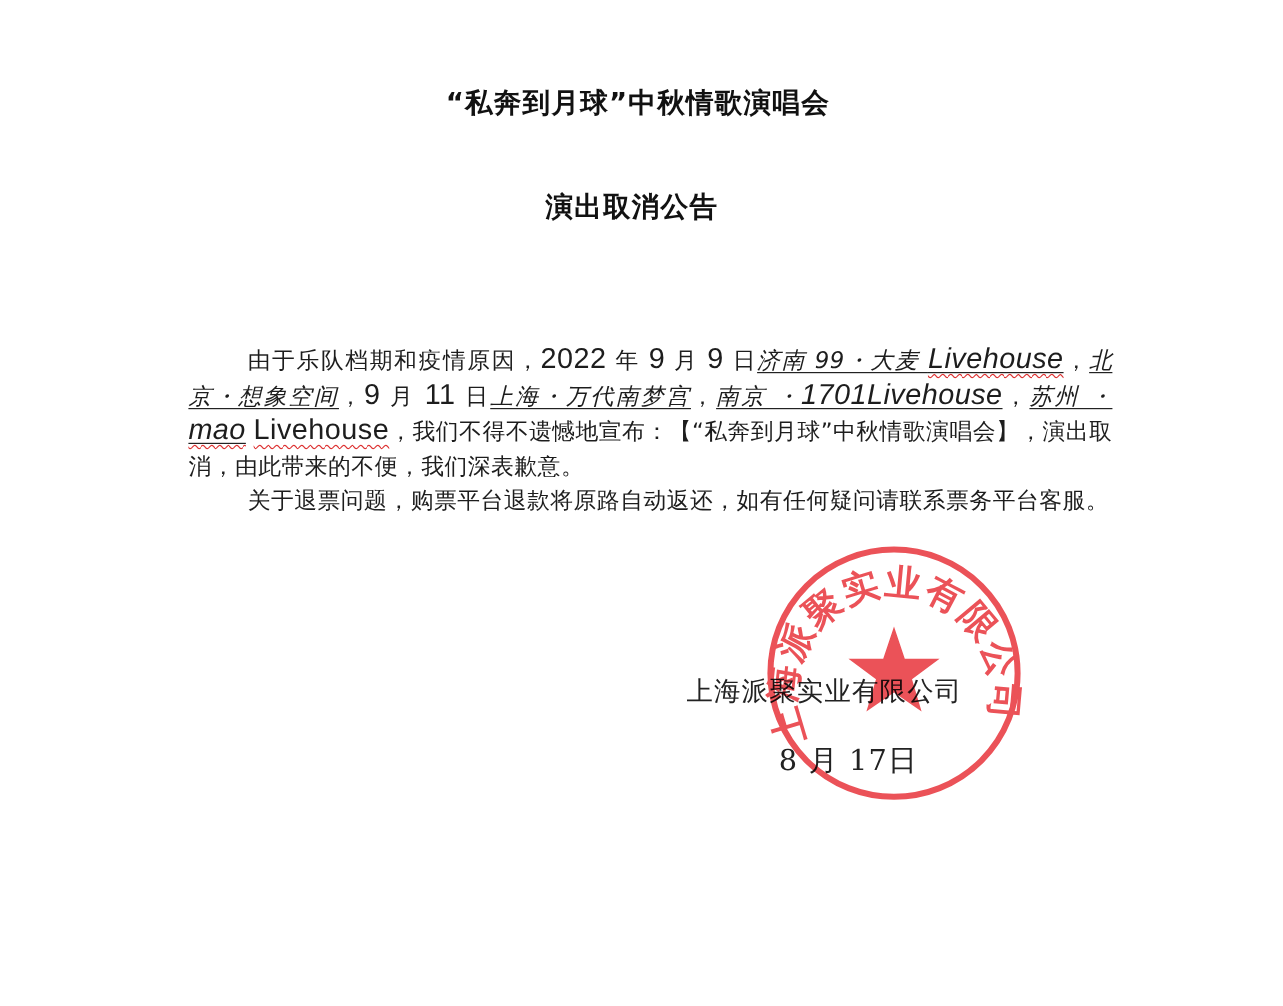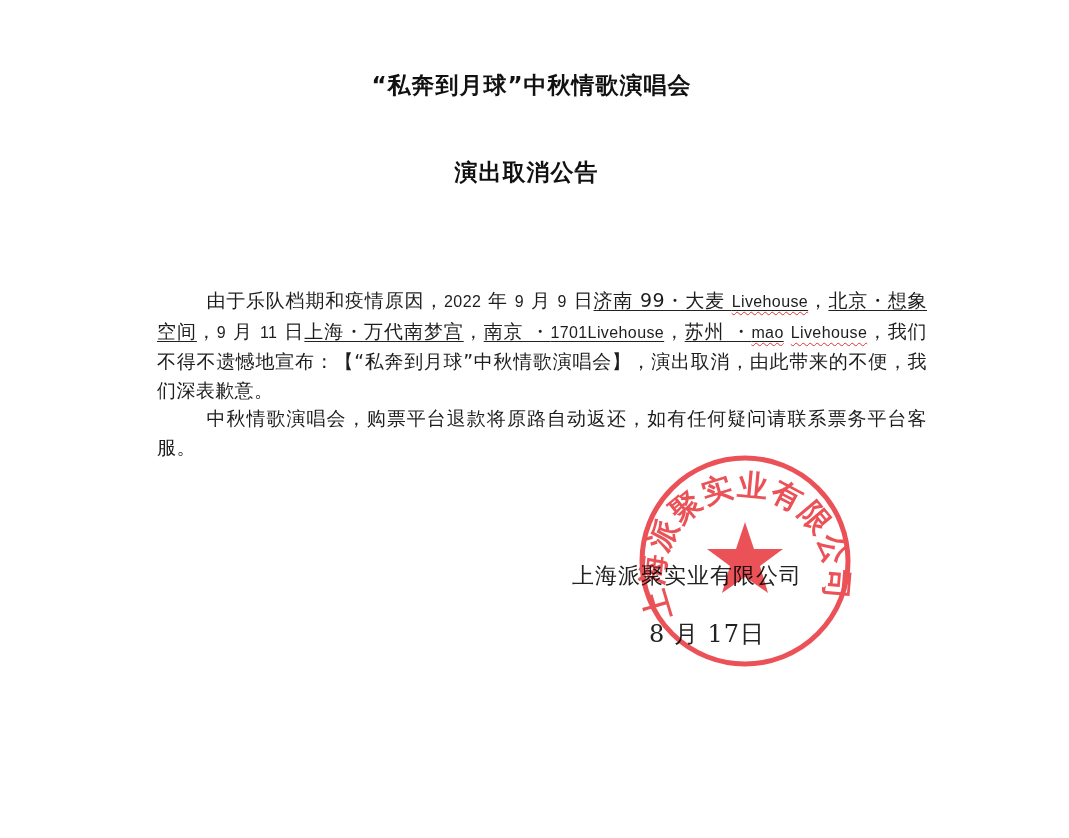--- a/index.html
+++ b/index.html
@@ -7,41 +7,41 @@
          font-family: "DejaVu Sans", "Liberation Sans", sans-serif; color: #1a1a1a; }
   .page { position: absolute; left: 0; top: 0; width: 893px; height: 838px; background: #fff; }
   .title { position: absolute; left: 0; width: 1069px; text-align: center; font-weight: bold;
            font-size: 23px; letter-spacing: 1px; color: #111; }
   .title.t1 { top: 70px; left: -3px; }
   .title.t2 { top: 157px; left: -8px; }
   .greeting { position: absolute; left: 157px; top: 229px; font-size: 19px; letter-spacing: 1px; }
   .body { position: absolute; left: 157px; top: 286px; width: 770px; font-size: 19px;
           line-height: 28.5px; text-align: justify; letter-spacing: 0.4px; color: #1d1d1d; }
   .body p { margin: 0; text-indent: 2.6em; }
-  .u { text-decoration: underline; text-decoration-color: #222; text-underline-offset: 3px; }
+  .u { text-decoration: underline; text-decoration-color: #222; text-underline-offset: 3px; font-style: italic; }
   .wavy { text-decoration: underline wavy #d33; text-underline-offset: 4px; text-decoration-thickness: 1px; }
-  .en { font-family: "Liberation Sans", sans-serif; font-size: 16px; }
+  .en { font-family: "Liberation Sans", sans-serif; font-size: 24px; }
   .sig { position: absolute; left: 572px; top: 561px; font-size: 22px; letter-spacing: 1px;
          font-family: "DejaVu Serif", "Liberation Serif", serif; color: #222; z-index: 1; }
   .date { position: absolute; left: 649px; top: 618px; font-size: 24px; letter-spacing: 1px;
           font-family: "DejaVu Serif", "Liberation Serif", serif; color: #222; z-index: 1; }
   .seal { position: absolute; left: 636px; top: 452px; width: 218px; height: 218px; z-index: 2;
           opacity: 0.85; mix-blend-mode: multiply; }
 </style>
 </head>
 <body>
 
 <div class="page">
   <div class="title t1">“私奔到月球”中秋情歌演唱会</div>
   <div class="title t2">演出取消公告</div>
 
 
   <div class="body">
     <p><span>由于乐队档期和疫情原因，</span><span class="en">2022</span><span> 年 </span><span class="en">9</span><span> 月 </span><span class="en">9</span><span> 日</span><span class="u"><span>济南 99・大麦 </span><span class="en wavy">Livehouse</span></span><span>，</span><span class="u">北京・想象空间</span><span>，</span><span class="en">9</span><span> 月 </span><span class="en">11</span><span> 日</span><span class="u">上海・万代南梦宫</span><span>，</span><span class="u"><span>南京 ・</span><span class="en">1701Livehouse</span></span><span>，</span><span class="u"><span>苏州 ・</span><span class="en wavy">mao</span></span> <span class="en wavy">Livehouse</span><span>，我们不得不遗憾地宣布：【“私奔到月球”中秋情歌演唱会】，演出取消，由此带来的不便，我们深表歉意。</span></p>
-    <p>中秋情歌演唱会，购票平台退款将原路自动返还，如有任何疑问请联系票务平台客服。</p>
+    <p>关于退票问题，购票平台退款将原路自动返还，如有任何疑问请联系票务平台客服。</p>
   </div>
 
   <div class="sig">上海派聚实业有限公司</div>
   <div class="date">8 月 17日</div>
 
   <svg class="seal" viewBox="0 0 218 218" xmlns="http://www.w3.org/2000/svg">
     <defs>
       <path id="sealArc" d="M 40 170 A 82 82 0 1 1 178 170"></path>
     </defs>
     <circle cx="109" cy="109" r="103" fill="none" stroke="#e8333a" stroke-width="5"></circle>

